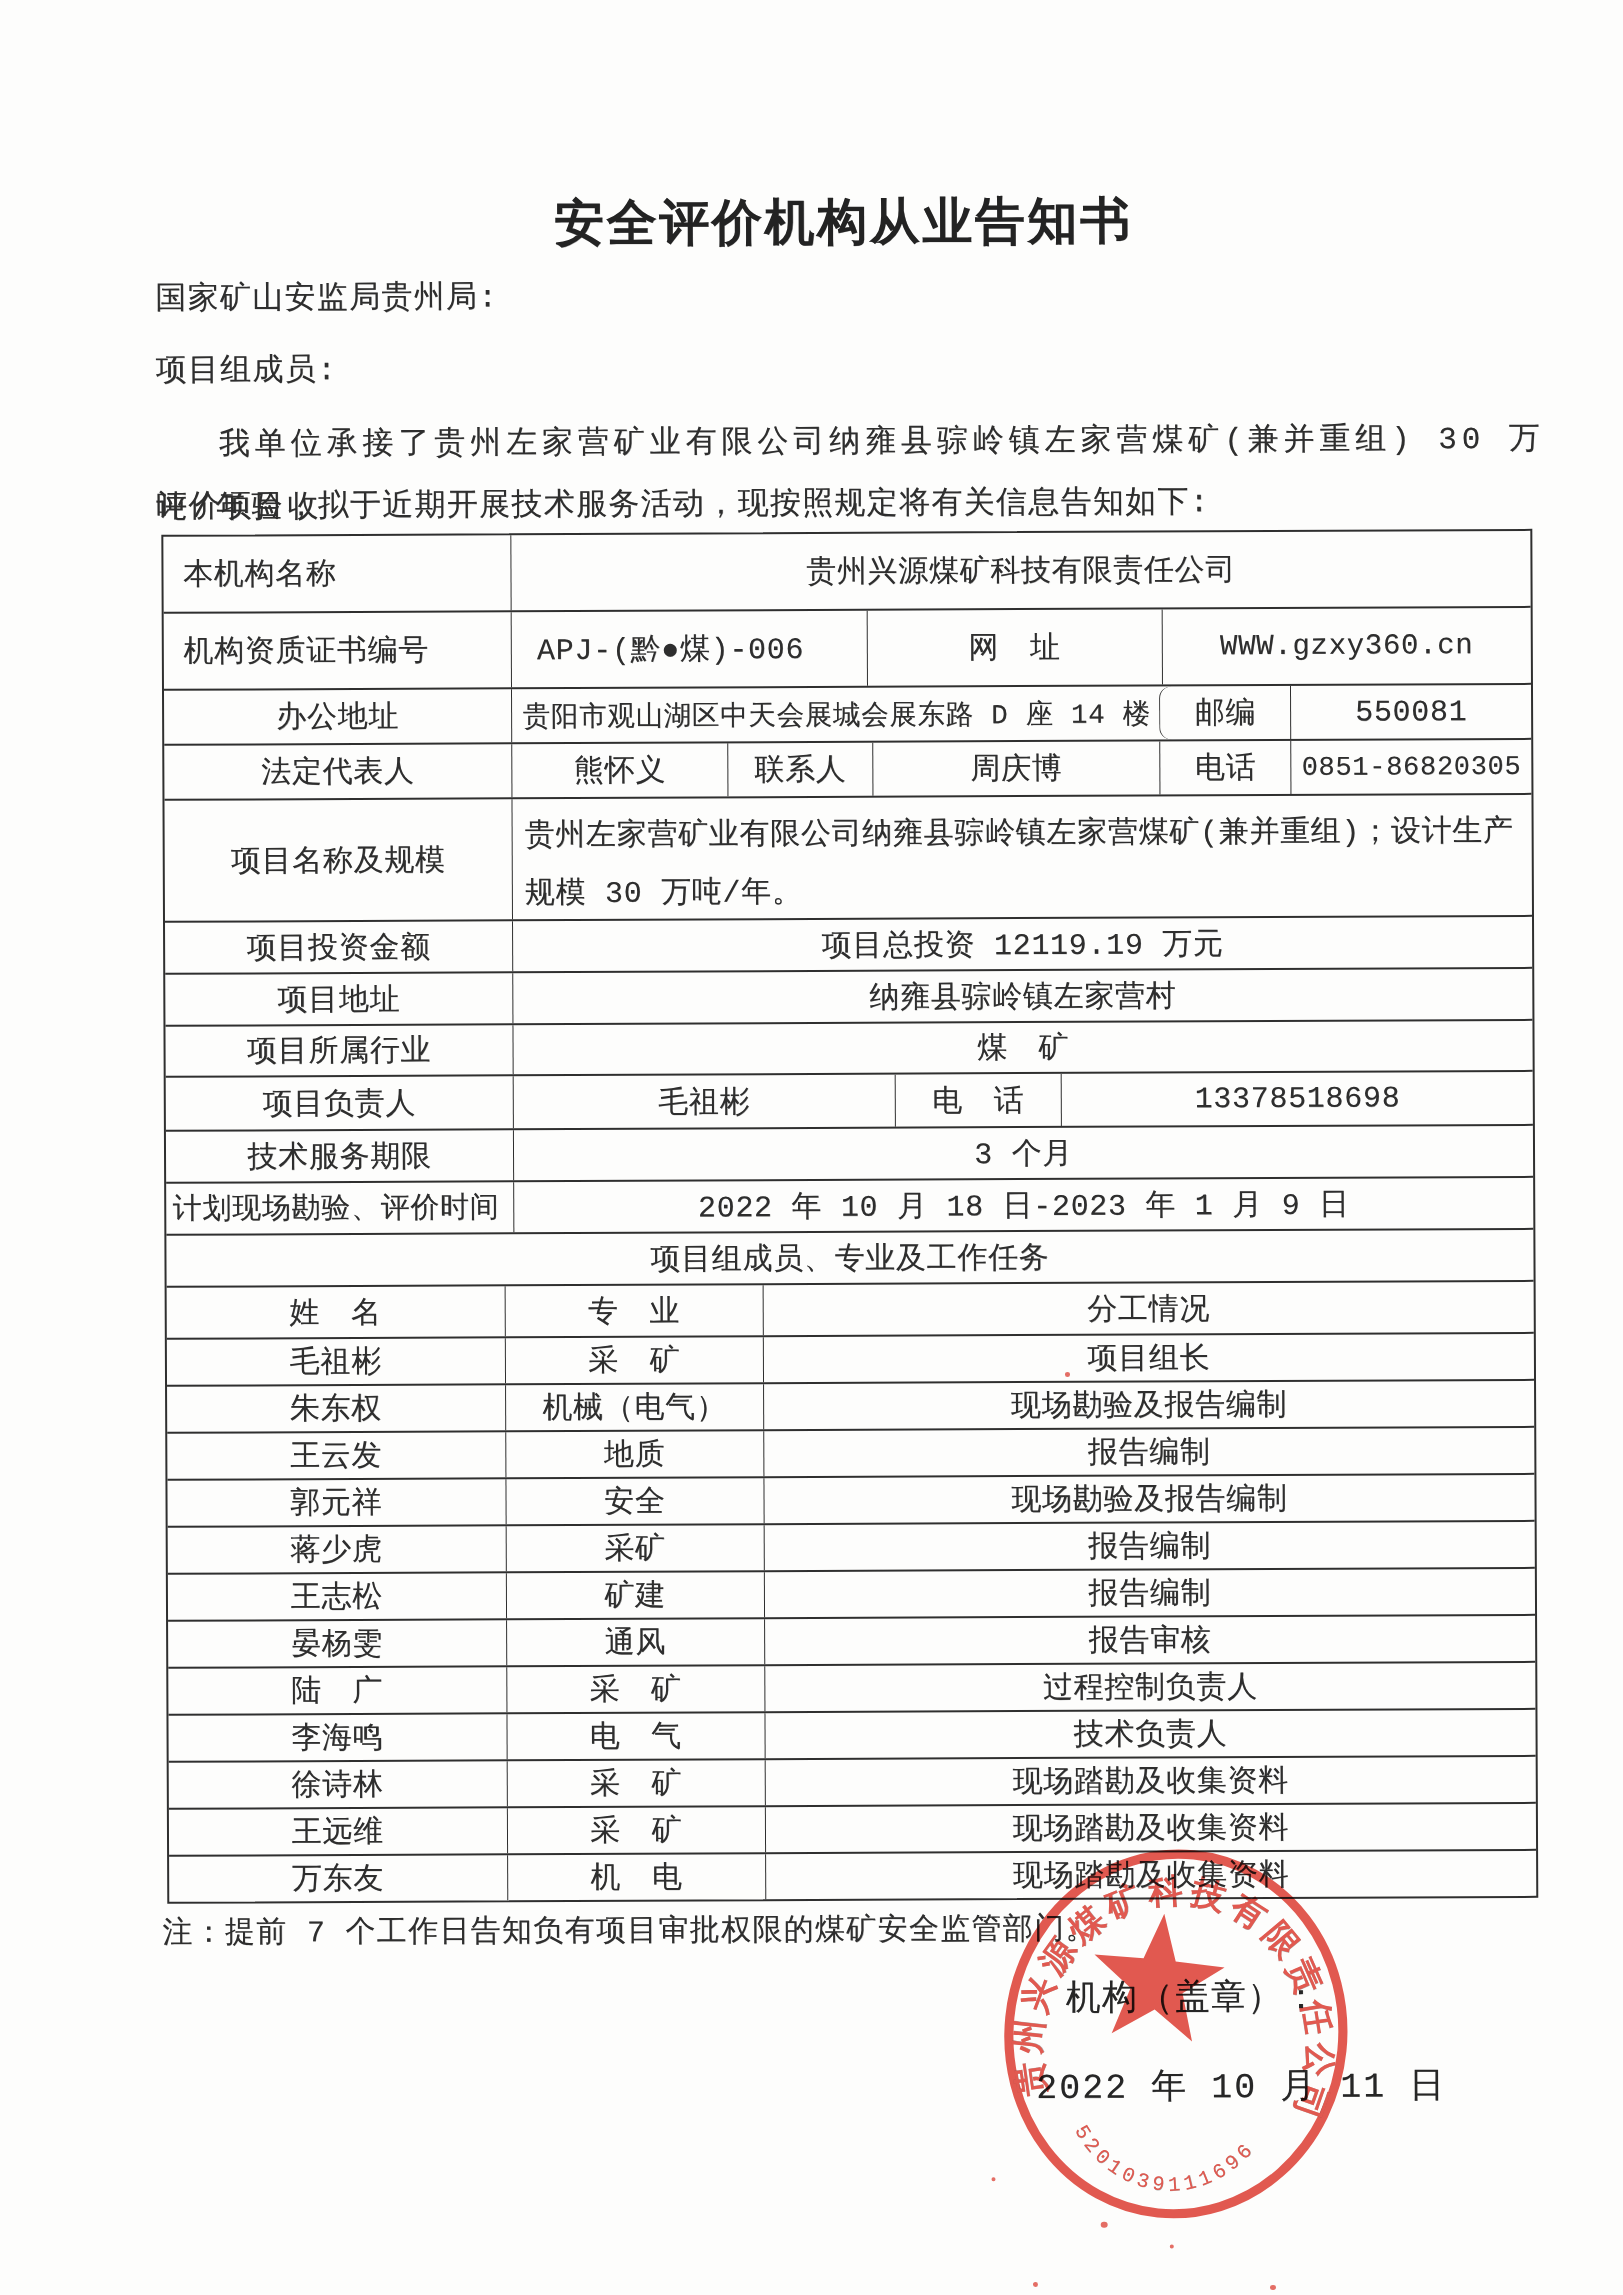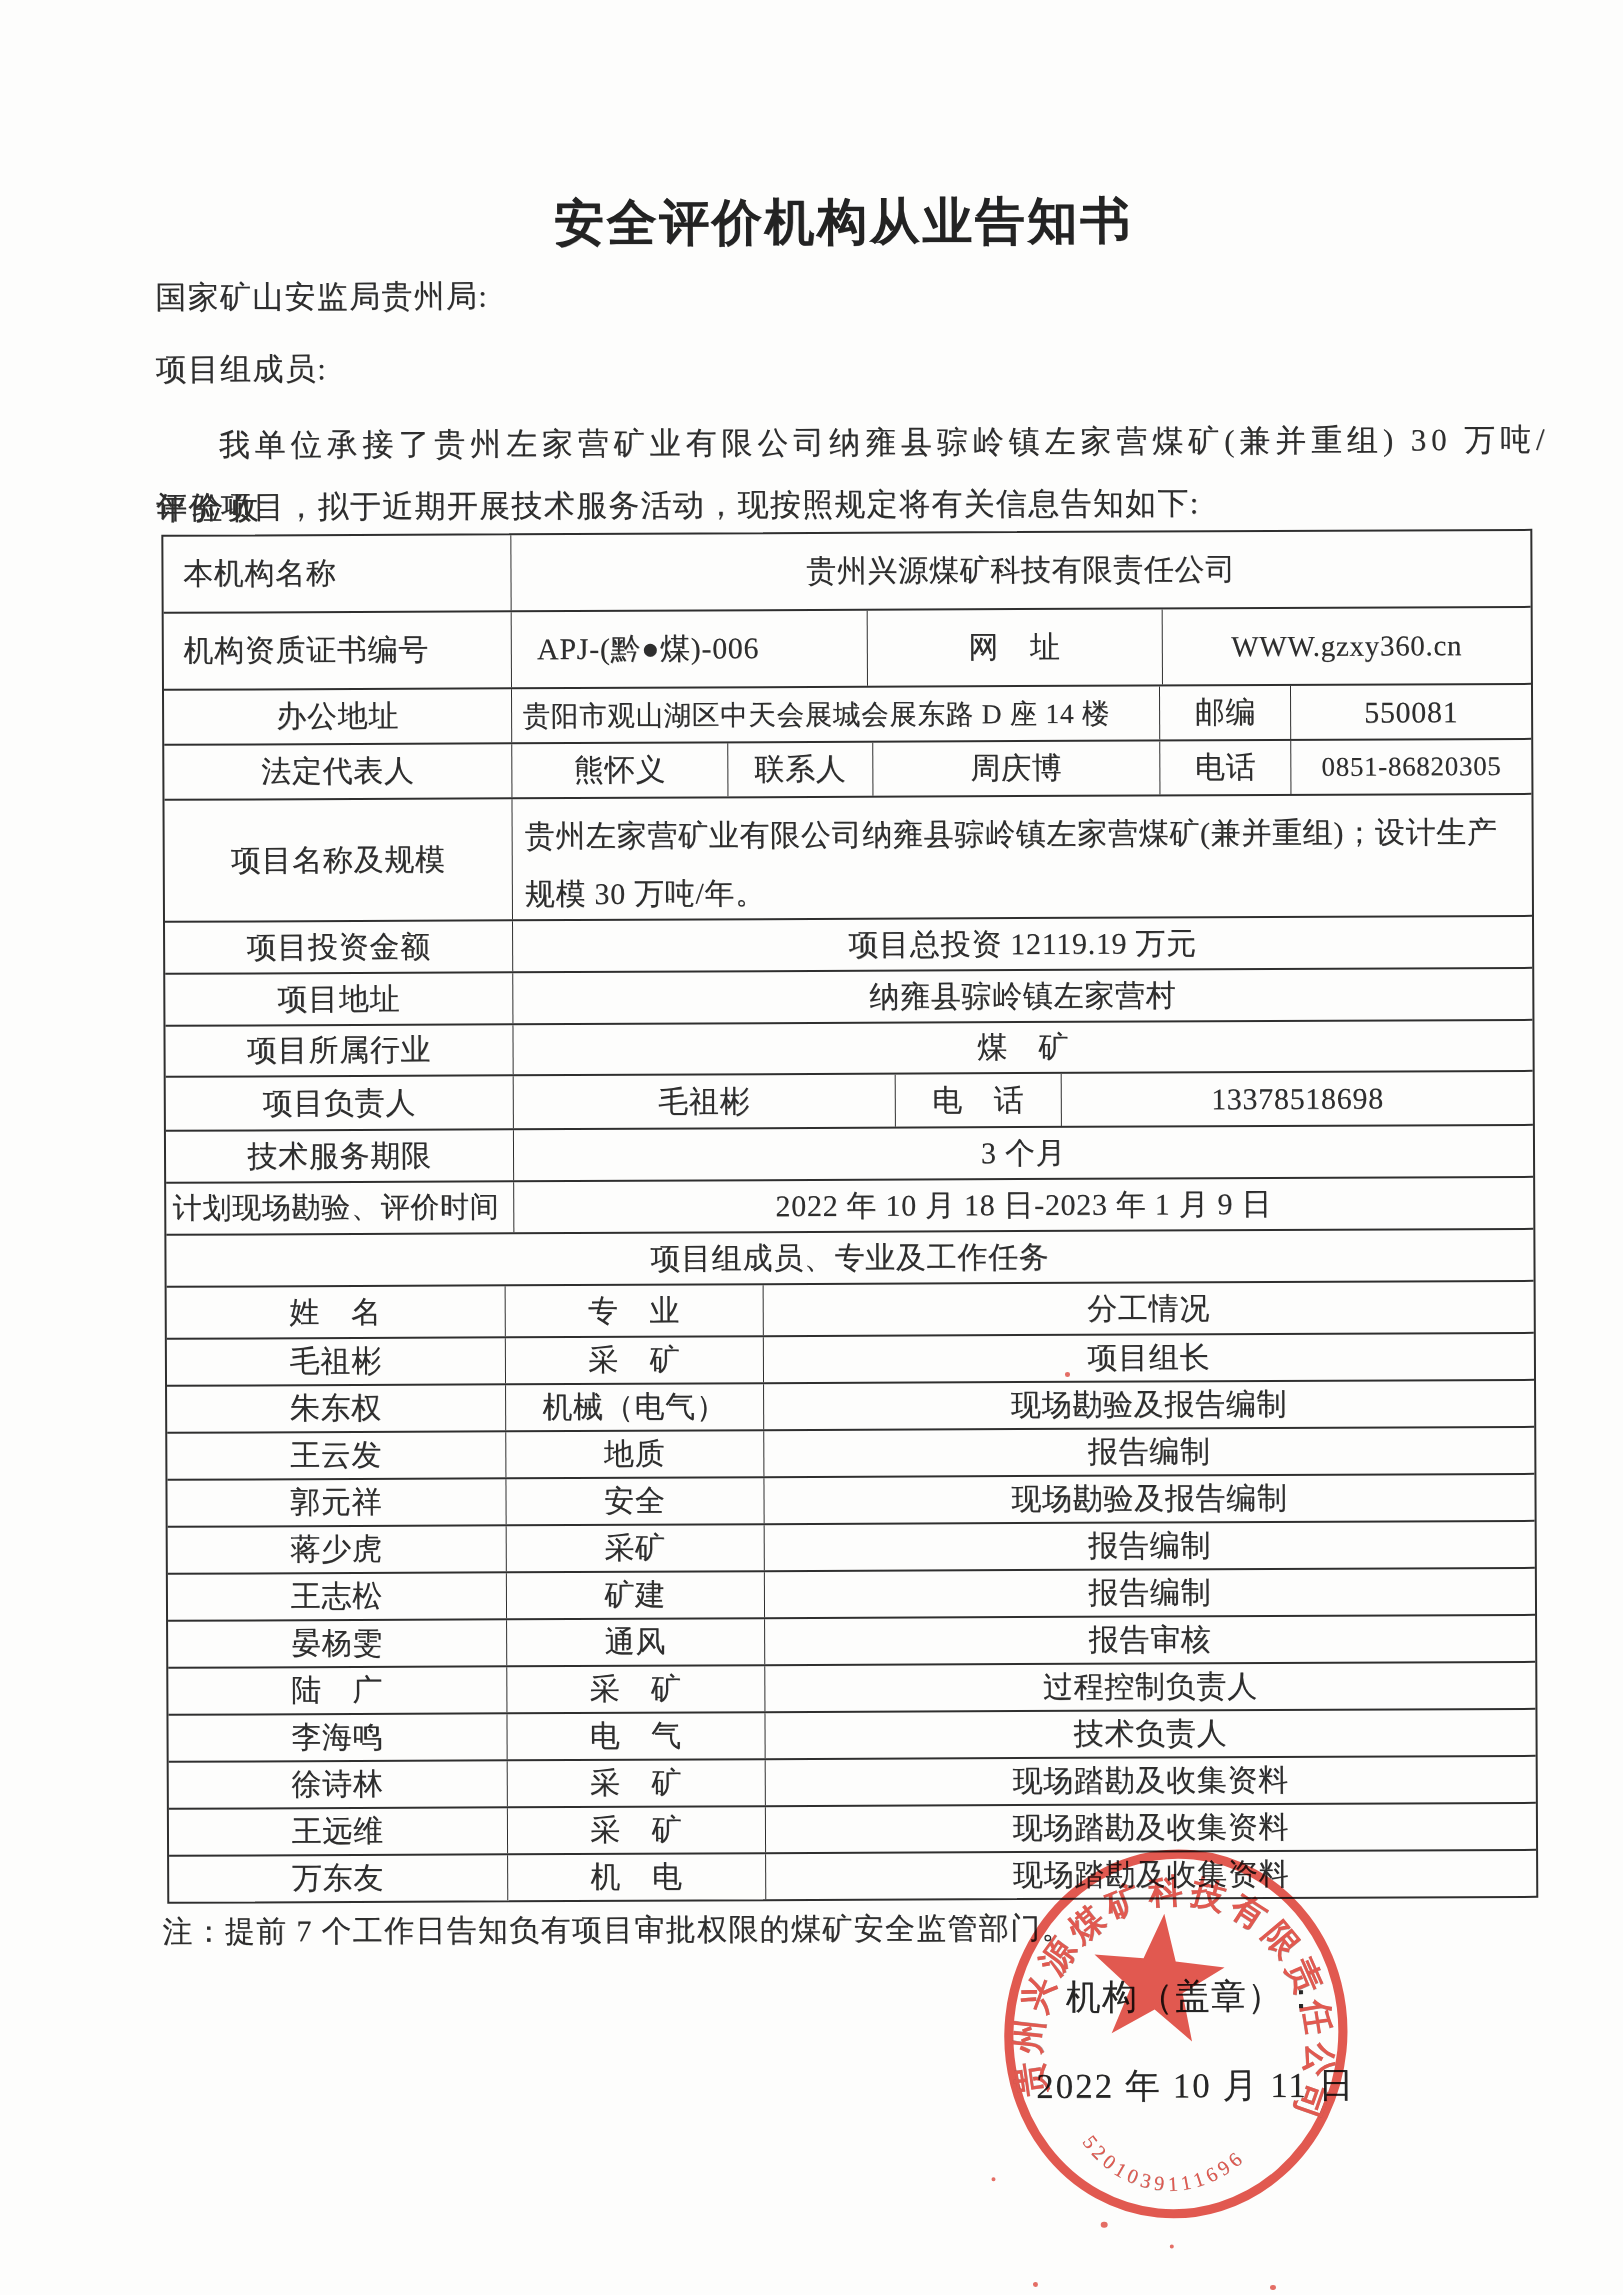--- a/index.html
+++ b/index.html
@@ -1,21 +1,21 @@
 <!DOCTYPE html>
 <html style="font-size:10.5px"><head>
 <meta charset="utf-8">
 <style>
   html,body{margin:0;padding:0;background:#e8e8e8;}
   .sheet{
     position:relative;
     width:1623px;height:2295px;
     background:#fdfdfc;
     overflow:hidden;
-    font-family:Liberation Serif, serif;
+    font-family:Liberation Mono, monospace;
     color:#2e2e2e;
   }
   .content{
     position:absolute;inset:0;
     transform:rotate(-0.25deg);
     text-shadow:0.3px 0.3px 0.5px rgba(55,55,55,0.45);
   }
   .doc-title{
     position:absolute;top:189px;left:0;width:100%;
     text-align:center;
@@ -109,21 +109,21 @@
         </div>
         <div class="t-row" style="height: 77px;">
           <div class="t-cell left" style="width: 25.4%; padding-left: 19.6px;">机构资质证书编号</div>
           <div class="t-cell left" style="width: 26%; padding-left: 25px;">APJ-(黔●煤)-006</div>
           <div class="t-cell" style="width: 21.6%;">网　址</div>
           <div class="t-cell" style="width: 27%; font-size: 29px;">WWW.gzxy360.cn</div>
         </div>
         <div class="t-row" style="height: 55px;">
           <div class="t-cell" style="width: 25.4%;">办公地址</div>
           <div class="t-cell left" style="width: 47.4%; font-size: 27.5px; padding-left: 10.5px;">贵阳市观山湖区中天会展城会展东路 D 座 14 楼</div>
-          <div class="t-cell" style="width: 9.6%;">邮编</div>
+          <div class="t-cell" style="width: 9.6%; border-radius: 12px;">邮编</div>
           <div class="t-cell" style="width: 17.6%;">550081</div>
         </div>
         <div class="t-row" style="height: 55px;">
           <div class="t-cell" style="width: 25.4%;">法定代表人</div>
           <div class="t-cell" style="width: 15.8%;">熊怀义</div>
           <div class="t-cell" style="width: 10.6%;">联系人</div>
           <div class="t-cell" style="width: 21%;">周庆博</div>
           <div class="t-cell" style="width: 9.6%;">电话</div>
           <div class="t-cell" style="width: 17.6%; font-size: 27px;">0851-86820305</div>
         </div>

